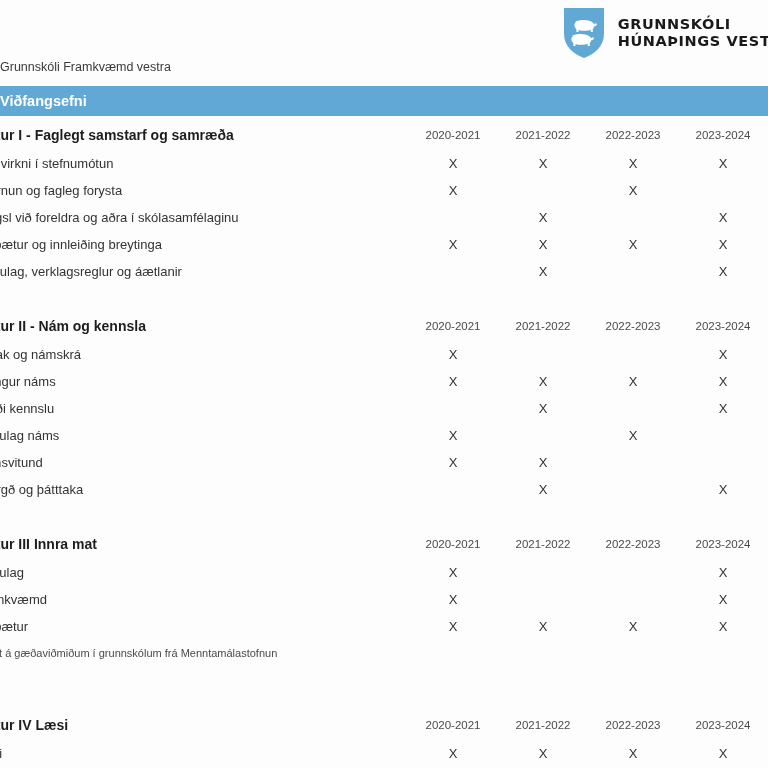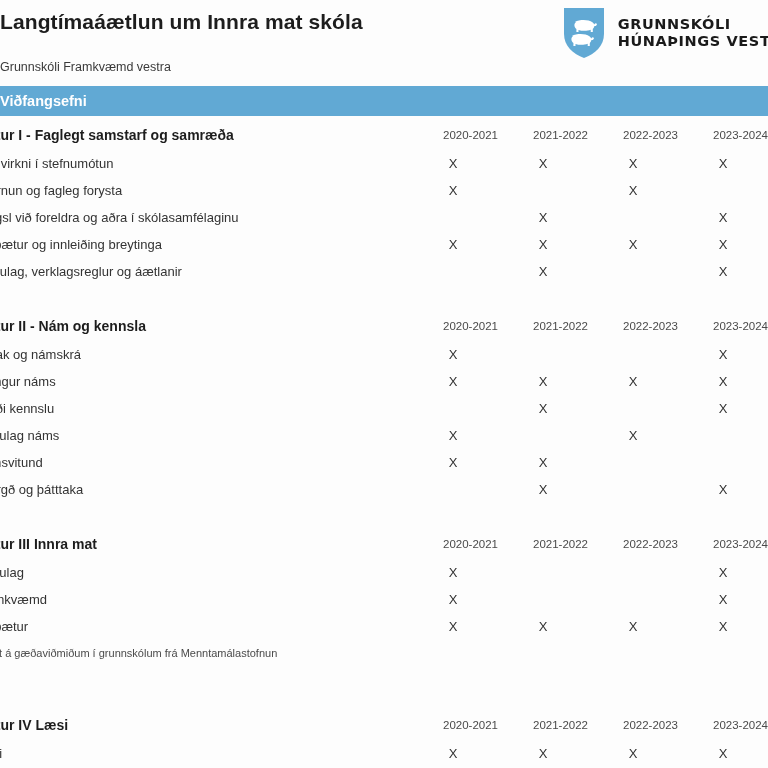--- a/index.html
+++ b/index.html
@@ -128,21 +128,21 @@
   tr.section-row td {
     height: 30px;
     padding-top: 4px;
   }
   tr.section-row .cell-label {
     font-size: 14px;
     font-weight: 700;
     color: #1d1d1d;
   }
   tr.section-row .cell-year {
-    text-align: right;
+    text-align: center;
     font-size: 11.5px;
     font-weight: 400;
     color: #4a4a4a;
     white-space: nowrap;
   }
 
   tr.spacer-row td { height: 22px; }
   tr.spacer-tall td { height: 40px; }
 
   tr.note-row td {
@@ -154,21 +154,20 @@
     white-space: nowrap;
   }
 </style>
 </head>
 <body>
 
 <div class="page">
 
   <div class="doc-header">
 
-    <div class="doc-title">Langtímaáætlun um Innra mat skóla</div>
 
     <div class="doc-subtitle">Grunnskóli Framkvæmd vestra</div>
 
     <div class="logo">
       <svg class="crest" viewBox="0 0 44 54">
         <path d="M2 2 H42 V28 C42 40 33 48 22 52 C11 48 2 40 2 28 Z" fill="#61a9d4"></path>
 
         <g fill="#ffffff">
           <path d="M13 16 c2.2-1.6 5.4-2.1 8.6-2.1 c3.6 0 6.8 0.8 8.8 2.3 c0.9 0.7 1.5 1.5 1.8 2.4
                    c0.5-0.9 1.3-1.4 2.1-1.2 c0.6 0.2 0.8 0.9 0.4 1.5 c-0.5 0.8-1.4 1.2-2.3 1.2

